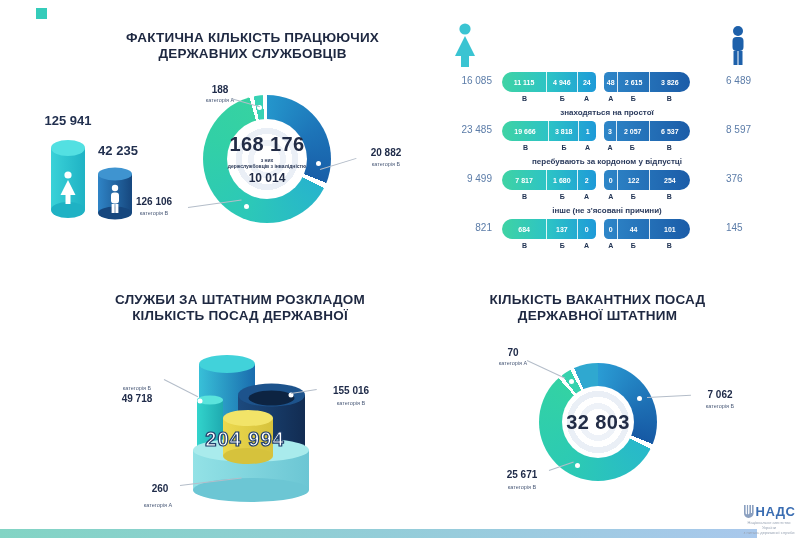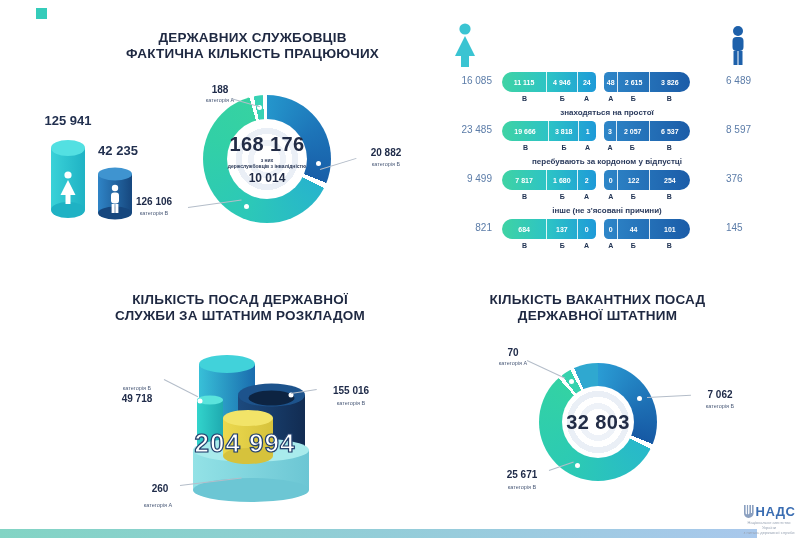--- a/index.html
+++ b/index.html
@@ -49,42 +49,42 @@
   .seg{display:flex;align-items:center;justify-content:center;font-size:7px;font-weight:bold;
        color:#fff;white-space:nowrap;}
   .seg+.seg{border-left:1px solid rgba(255,255,255,.85);}
   .lets{position:absolute;top:36px;display:flex;}
   .lets-f{left:62px;width:94px;}
   .lets-m{left:164px;width:86px;}
   .lets span{font-size:7px;font-weight:bold;color:#223454;text-align:center;}
 
   
   .big-total{position:absolute;left:155px;top:428px;width:180px;text-align:center;
-             font-size:26px;font-weight:bold;color:#fff;letter-spacing:1px;
+             font-size:20px;font-weight:bold;color:#fff;letter-spacing:1px;
              -webkit-text-stroke:1.2px #23416e;text-shadow:0 0 1px #23416e;}
 
   
   .footer-bar{position:absolute;left:0;top:529px;width:757px;height:9px;
               background:linear-gradient(90deg,#82d4c4,#93cdd8,#a9c8ec);}
   .logo{position:absolute;left:740px;top:504px;width:58px;display:flex;flex-direction:column;
         align-items:center;}
   .logo-row{display:flex;align-items:center;gap:2px;}
   .logo-text{font-size:13px;font-weight:bold;color:#3a6db2;letter-spacing:.5px;}
   .logo-sub{font-size:4px;line-height:5px;color:#9aa5b5;text-align:center;margin-top:1px;}
 </style>
 </head>
 <body>
 
 <div id="app">
 
   <div class="corner-sq"></div>
 
   <div class="sec-title" style="left:120px;top:30px;width:265px;">
+    <div>ФАКТИЧНА КІЛЬКІСТЬ ПРАЦЮЮЧИХ</div>
     <div>ДЕРЖАВНИХ СЛУЖБОВЦІВ</div>
-    <div>ФАКТИЧНА КІЛЬКІСТЬ ПРАЦЮЮЧИХ</div>
   </div>
 
   <div class="count" style="left:40px;top:113px;width:56px;text-align:center;">125 941</div>
   <div class="count" style="left:94px;top:143px;width:48px;text-align:center;">42 235</div>
 
   <svg class="cyl" style="left:49px;top:138px;" width="40" height="82" viewBox="0 0 40 82">
     <defs>
       <linearGradient id="fg" x1="0" y1="0" x2="1" y2="0">
         <stop offset="0" stop-color="#3ad2d8"></stop>
           <stop offset="1" stop-color="#1fb2c4"></stop>
@@ -306,22 +306,22 @@
     </div>
     <div class="lets lets-m">
       <span style="width:16%">А</span>
       <span style="width:36%">Б</span>
       <span style="width:48%">В</span>
     </div>
     <div class="tr-total tr-total-m">145</div>
   </div>
 
   <div class="sec-title" style="left:105px;top:292px;width:270px;">
+    <div>СЛУЖБИ ЗА ШТАТНИМ РОЗКЛАДОМ</div>
     <div>КІЛЬКІСТЬ ПОСАД ДЕРЖАВНОЇ</div>
-    <div>СЛУЖБИ ЗА ШТАТНИМ РОЗКЛАДОМ</div>
   </div>
 
   <svg style="position:absolute;left:95px;top:350px;" width="240" height="155" viewBox="0 0 240 155">
     <defs>
       <linearGradient id="g1" x1="0" y1="0" x2="1" y2="0">
         <stop offset="0" stop-color="#38c0d8"></stop>
           <stop offset="1" stop-color="#1a6cae"></stop>
       </linearGradient>
       <linearGradient id="g2" x1="0" y1="0" x2="1" y2="0">
         <stop offset="0" stop-color="#1c4a7e"></stop>

